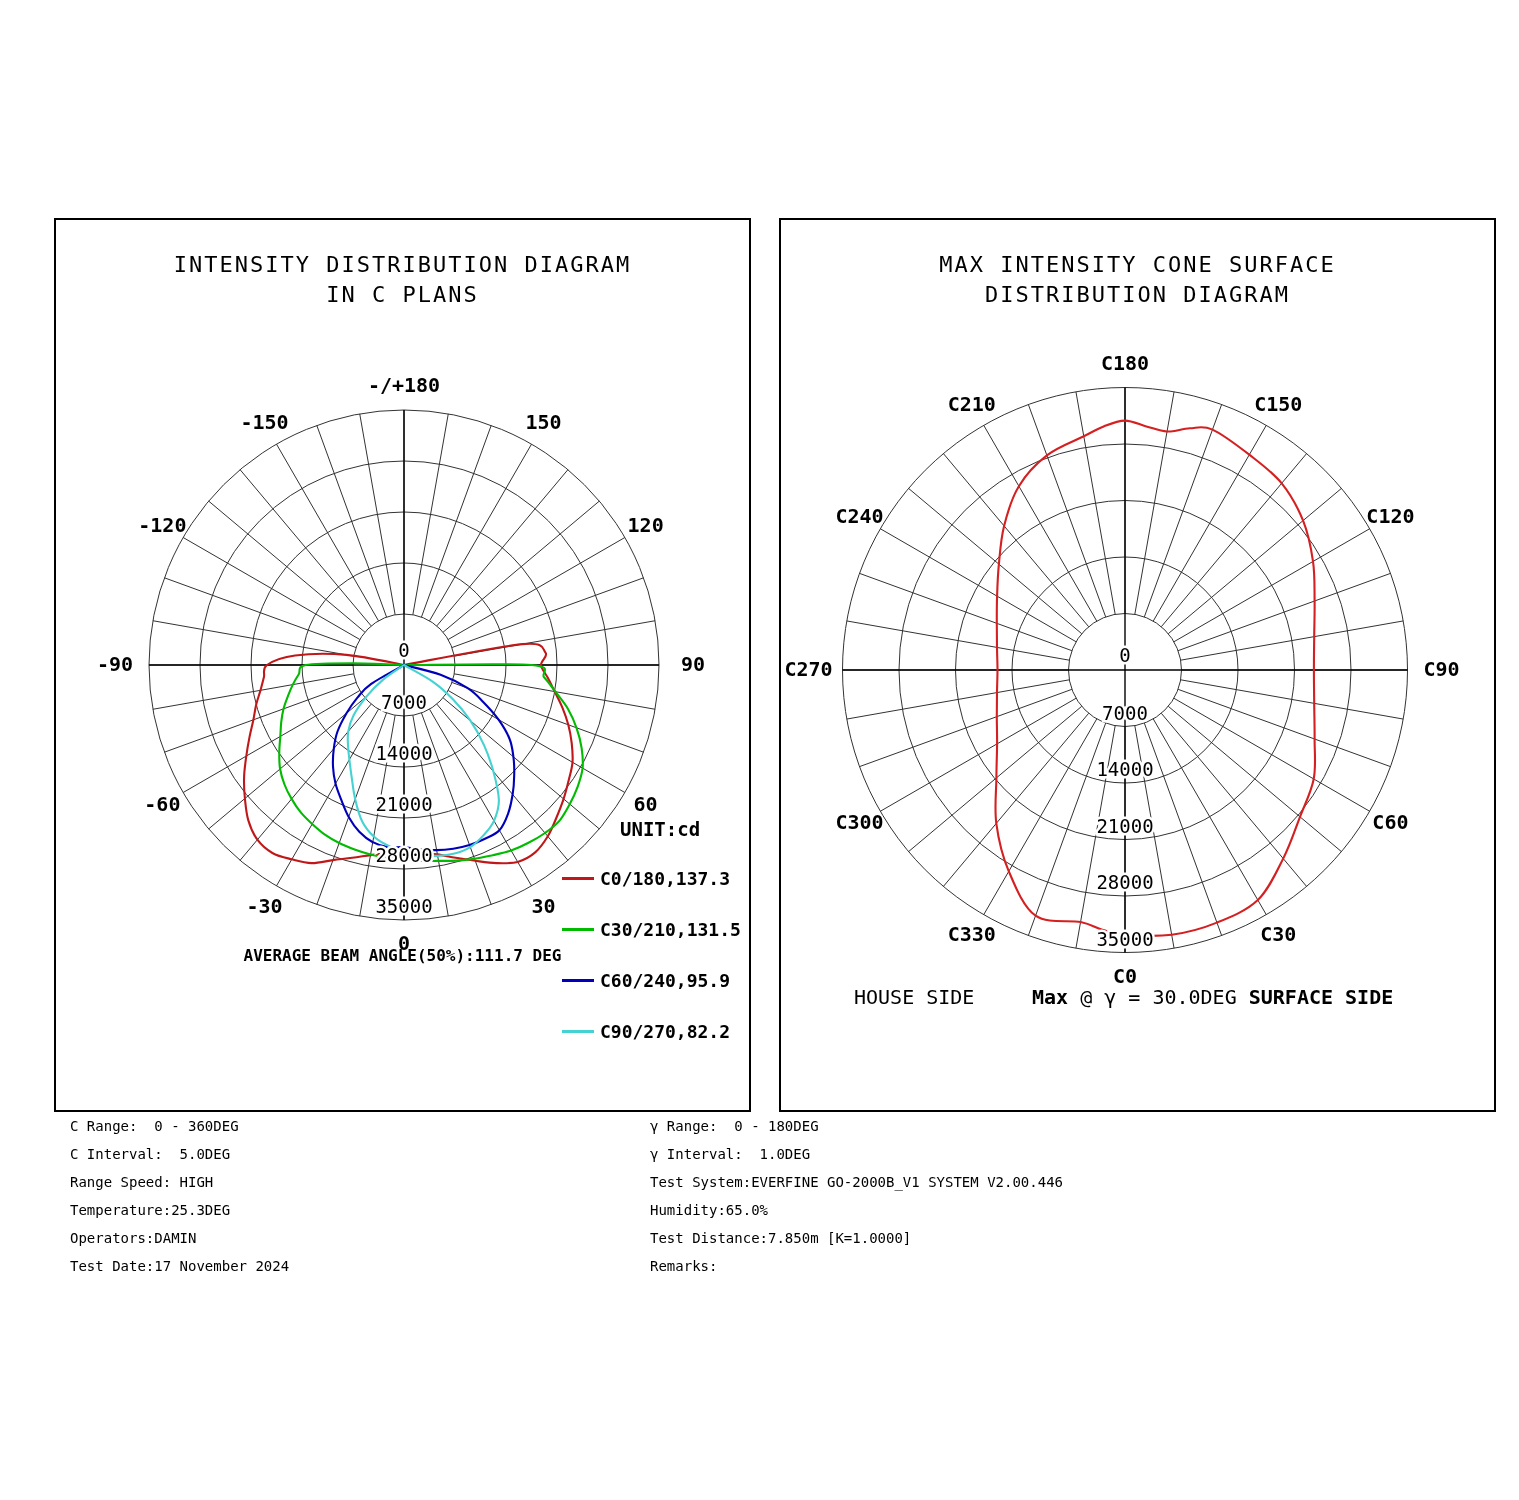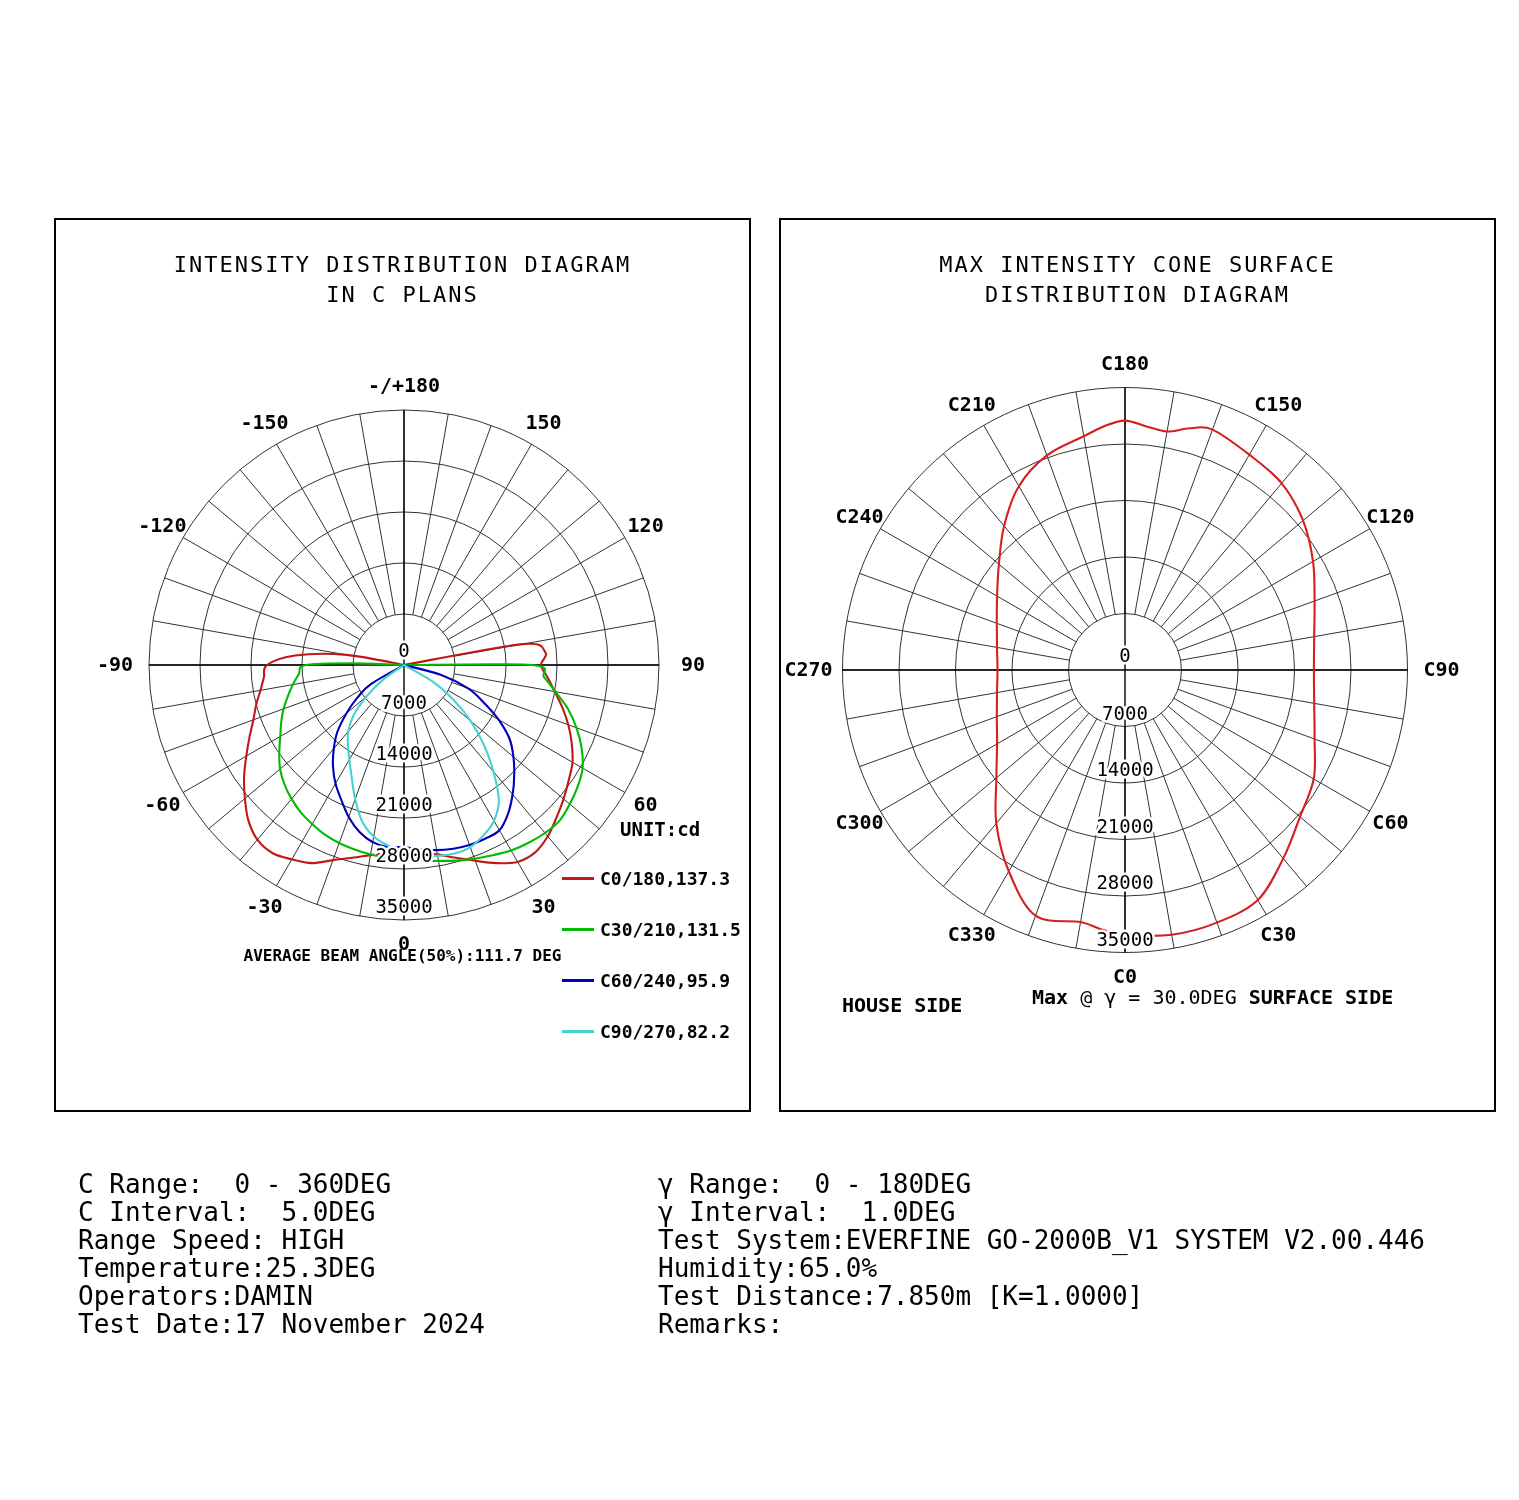--- a/index.html
+++ b/index.html
@@ -14,24 +14,24 @@
   .title2{top:62px;}
   .chart-svg{position:absolute;left:0;top:0;}
   #legend{position:absolute;left:506px;top:598px;font-size:18px;font-weight:bold;}
   #legend .unit{margin-left:58px;font-size:19px;margin-bottom:4px;}
   .legend-row{display:flex;align-items:center;height:25px;margin-top:26px;}
   .legend-swatch{width:32px;height:0;border-top:3px solid #000;margin-right:6px;flex:0 0 auto;}
   .legend-label{white-space:pre;}
   #left-chart-footer{position:absolute;left:0;top:726px;width:100%;text-align:center;
                      font-size:16px;font-weight:bold;white-space:pre;}
   .rp-footer{position:absolute;top:765px;font-size:20px;white-space:pre;}
-  #house-side-label{left:61px;font-weight:bold;margin-top:8px;}
+  #house-side-label{left:73px;font-weight:normal;}
   #max-note{left:251px;}
   .bold{font-weight:bold;}
-  .info-col{position:absolute;top:1170px;font-size:26px;line-height:28px;white-space:pre;margin-left:8px;}
+  .info-col{position:absolute;top:1112px;font-size:14px;line-height:28px;white-space:pre;}
   #info-left{left:70px;}
   #info-right{left:650px;}
 </style>
 </head>
 <body>
 
 <div id="page">
 
   <div class="panel" id="left-panel">
     <div class="panel-title title1">INTENSITY DISTRIBUTION DIAGRAM</div>

